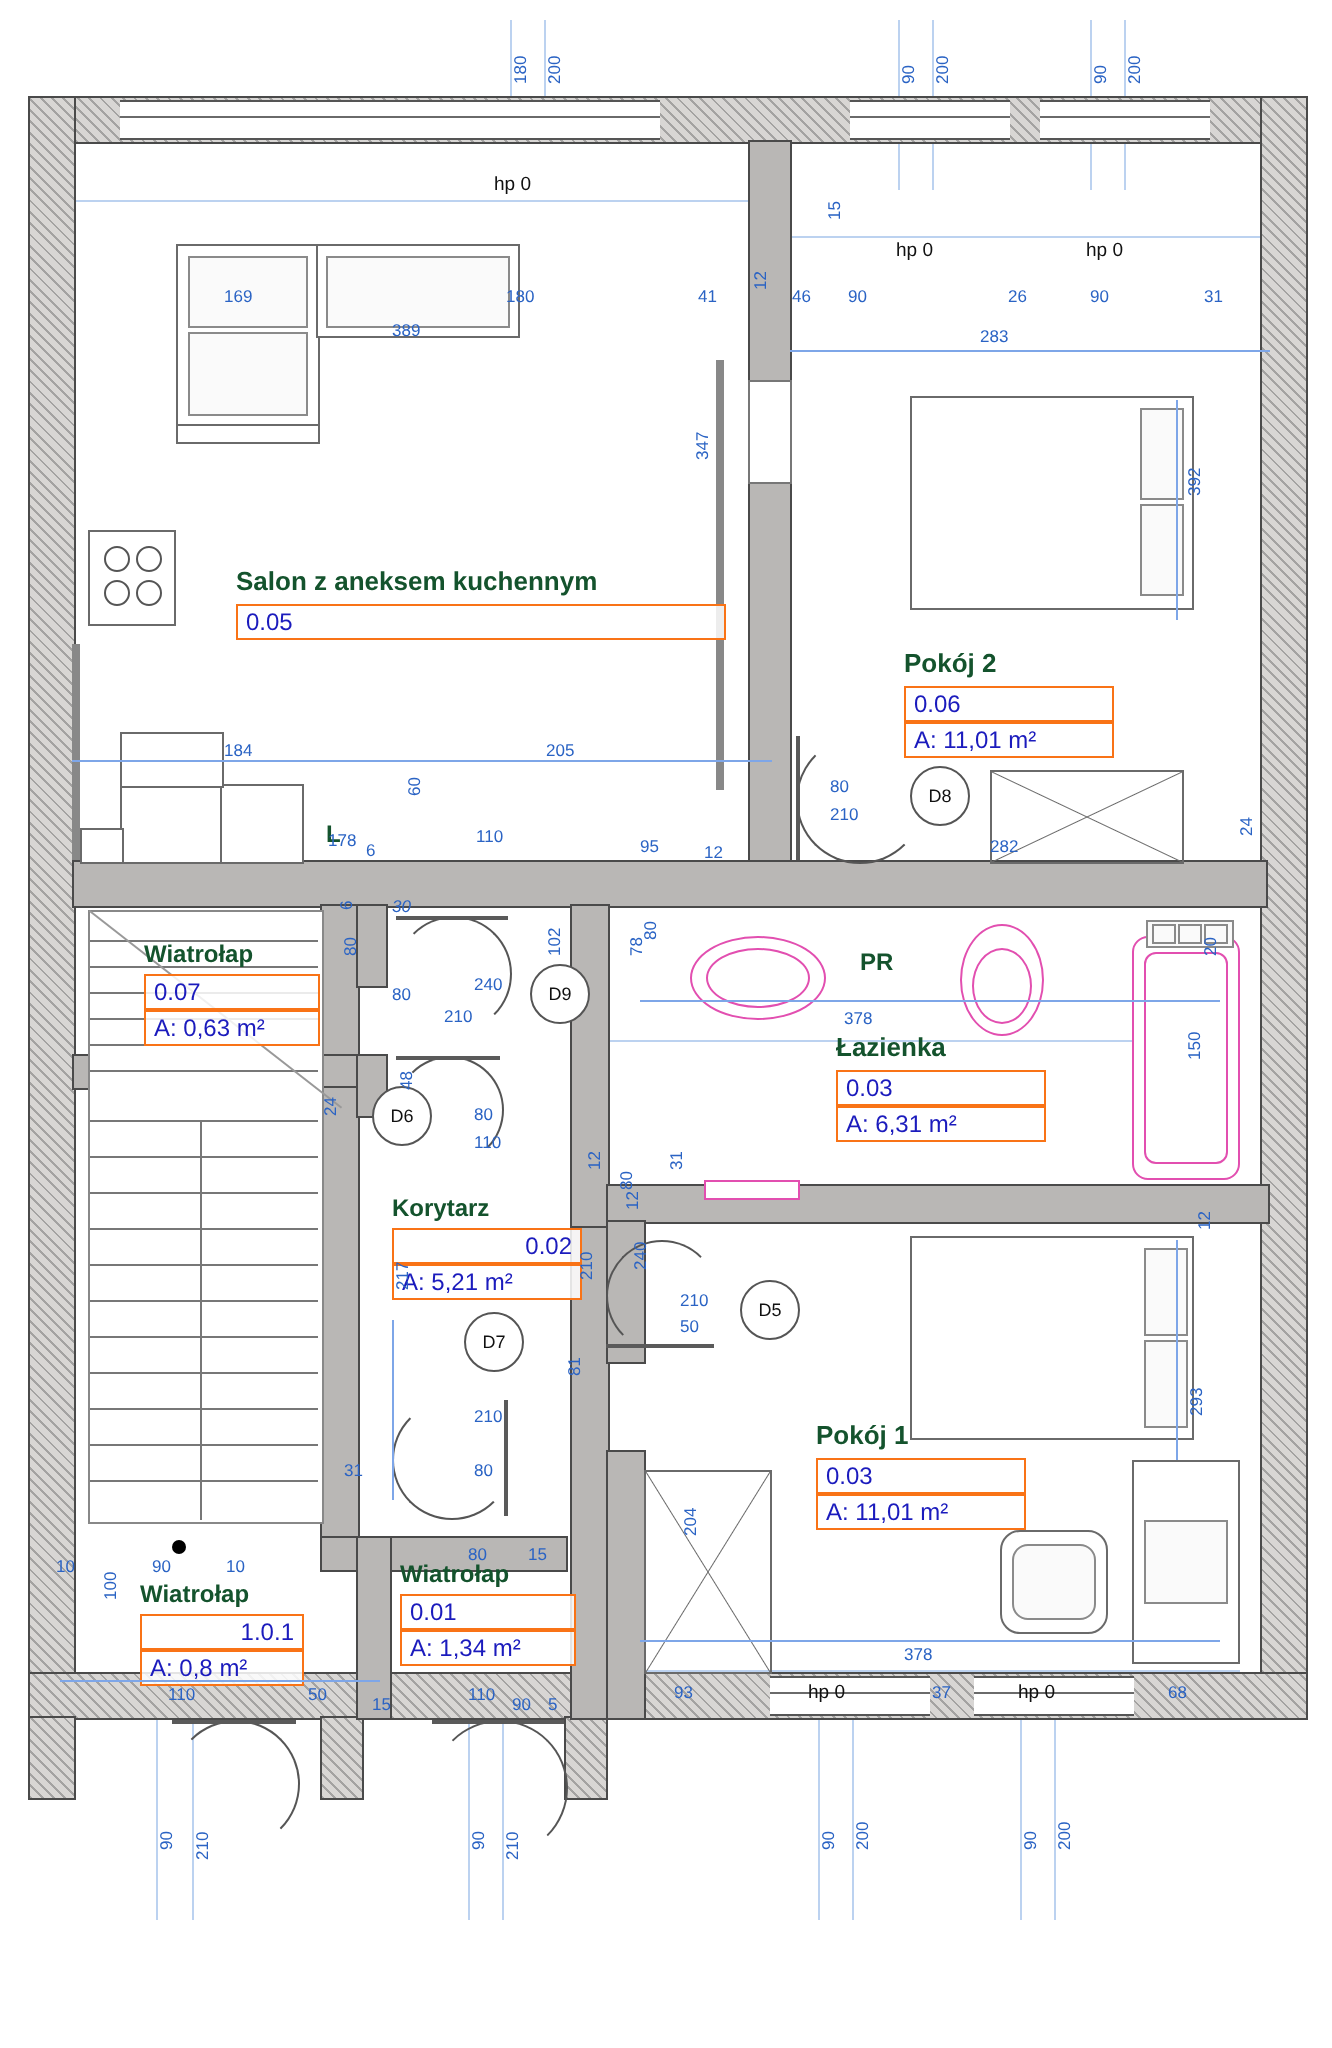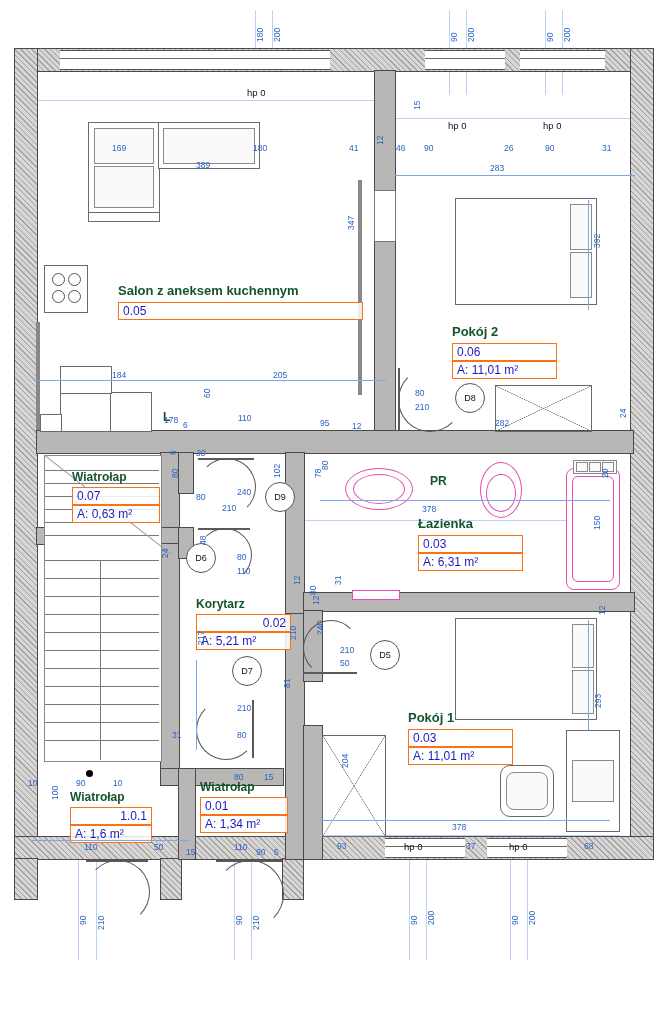--- a/index.html
+++ b/index.html
@@ -225,21 +225,21 @@
   <div class="lbl roomname" style="left:196px;top:597px;font-size:12px;">Korytarz</div>
   <div class="box" style="left:196px;top:614px;width:85px;text-align:right;">0.02</div>
   <div class="box" style="left:196px;top:632px;width:85px;">A: 5,21 m²</div>
 
   <div class="lbl roomname" style="left:408px;top:710px;">Pokój 1</div>
   <div class="box" style="left:408px;top:729px;width:95px;">0.03</div>
   <div class="box" style="left:408px;top:747px;width:95px;">A: 11,01 m²</div>
 
   <div class="lbl roomname" style="left:70px;top:790px;font-size:12px;">Wiatrołap</div>
   <div class="box" style="left:70px;top:807px;width:72px;text-align:right;">1.0.1</div>
-  <div class="box" style="left:70px;top:825px;width:72px;">A: 1,6 m²</div>
+  <div class="box" style="left:70px;top:825px;width:72px;">A: 0,8 m²</div>
 
   <div class="lbl roomname" style="left:200px;top:780px;font-size:12px;">Wiatrołap</div>
   <div class="box" style="left:200px;top:797px;width:78px;">0.01</div>
   <div class="box" style="left:200px;top:815px;width:78px;">A: 1,34 m²</div>
 
   <div class="lbl" style="left:430px;top:474px;font-size:12px;">PR</div>
   <div class="lbl" style="left:163px;top:410px;font-size:12px;">L</div>
 
   <div class="hp" style="left:247px;top:87px;">hp 0</div>
   <div class="hp" style="left:448px;top:120px;">hp 0</div>

